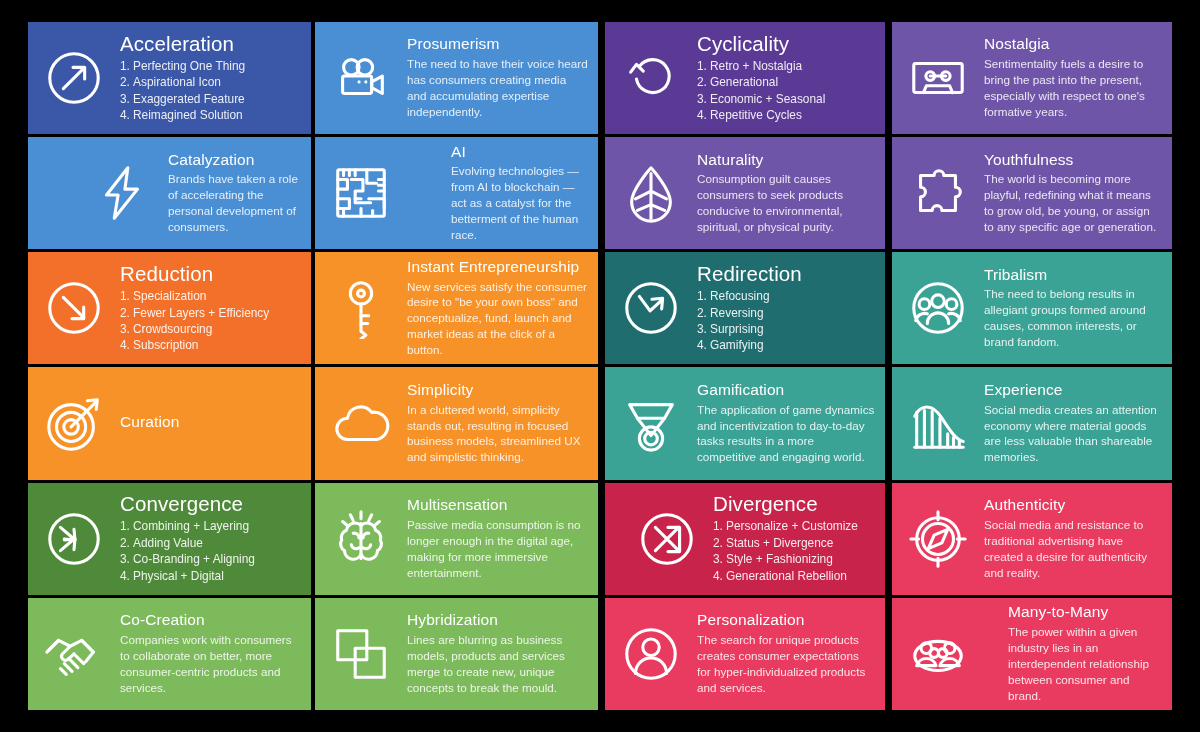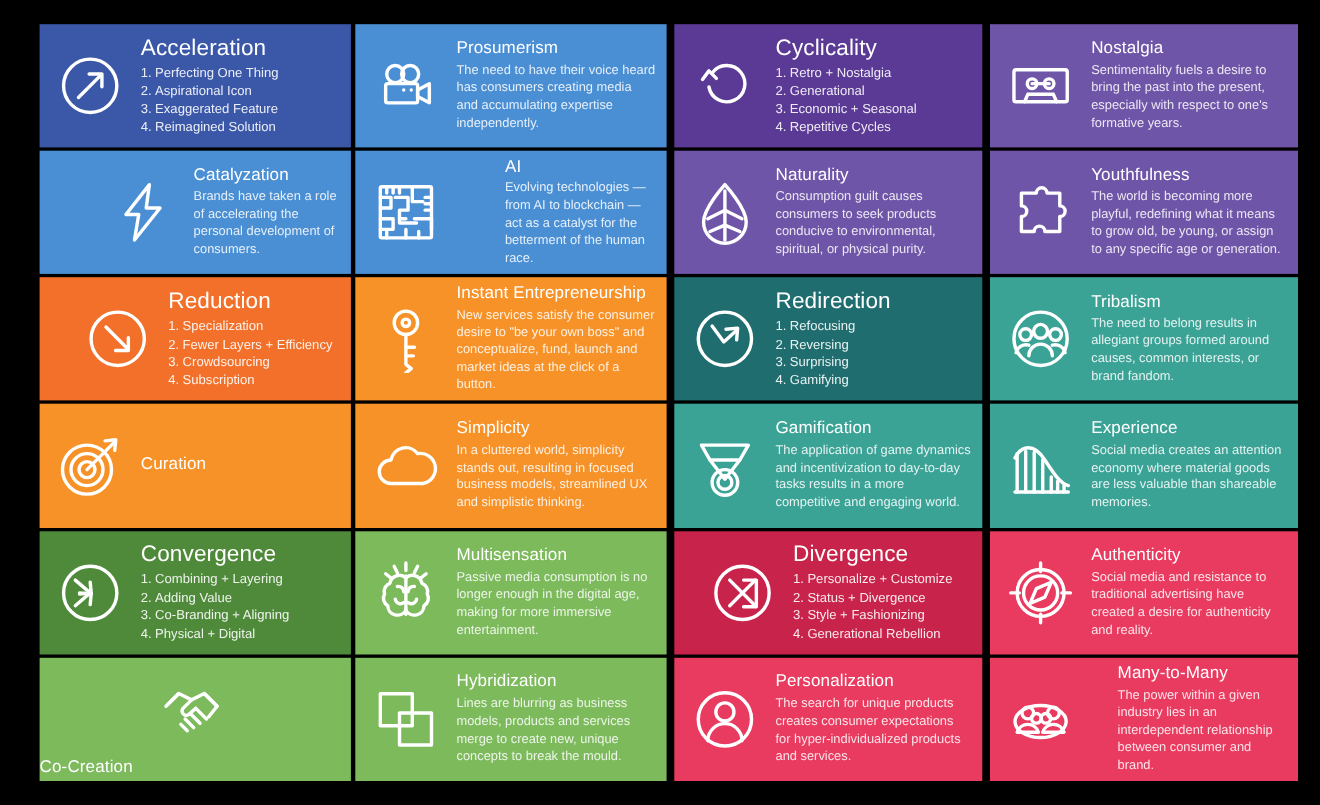--- a/index.html
+++ b/index.html
@@ -1,18 +1,18 @@
 <!DOCTYPE html>
 <html><head>
 <meta charset="utf-8">
 <style>
   html,body{margin:0;padding:0;background:#000;}
   body{width:1200px;height:732px;overflow:hidden;font-family:"Liberation Sans",sans-serif;}
   .grid{
-    position:absolute;left:36px;top:22px;width:1137px;height:688px;
+    position:absolute;left:28px;top:22px;width:1137px;height:688px;
     display:grid;
     grid-template-columns:283px 283px 283px 283px;
     grid-template-rows:repeat(6,1fr);
     gap:3px 4px;
   }
   .grid .cell:nth-child(4n+3){margin-left:3px;}
   .grid .cell:nth-child(4n+4){margin-left:3px;justify-content:space-between;}
   .cell{
     display:flex;align-items:center;
     padding:0;overflow:hidden;position:relative;
@@ -159,21 +159,21 @@
       <div class="icon-wrap">
         <svg width="62" height="62" viewBox="0 0 64 64">
           <path d="M14 14 h14 a5 5 0 1 1 10 0 h12 v12 a5 5 0 1 1 0 10 v14 h-14 a5 5 0 1 0 -10 0 h-12 v-14 a5 5 0 1 0 0 -10 Z" fill="none" stroke="#fff" stroke-width="3.2" stroke-linecap="round" stroke-linejoin="round"></path>
         </svg>
       </div>
       <div class="txt">
         <div class="title t-sm">Youthfulness</div>
         <p class="desc">The world is becoming more playful, redefining what it means to grow old, be young, or assign to any specific age or generation.</p>
       </div>
     </div>
-    <div class="cell" style="background: rgb(242, 112, 42); padding-left: 25px;">
+    <div class="cell" style="background: rgb(242, 112, 42);">
       <div class="icon-wrap">
         <svg width="62" height="62" viewBox="0 0 64 64">
           <circle cx="32" cy="32" r="25" fill="none" stroke="#fff" stroke-width="3.2" stroke-linecap="round" stroke-linejoin="round"></circle>
           <path d="M21 21 L42 42" fill="none" stroke="#fff" stroke-width="3.2" stroke-linecap="round" stroke-linejoin="round"></path>
           <path d="M42 31 L42 43 L30 43" fill="none" stroke="#fff" stroke-width="3.2" stroke-linecap="round" stroke-linejoin="round"></path>
         </svg>
       </div>
       <div class="txt">
         <div class="title t-big">Reduction</div>
         <ol class="nums">
@@ -345,21 +345,21 @@
           <circle cx="32" cy="32" r="16" fill="none" stroke="#fff" stroke-width="3.2" stroke-linecap="round" stroke-linejoin="round"></circle>
           <path d="M42 22 L36 36 L22 42 L28 28 Z" fill="none" stroke="#fff" stroke-width="3.2" stroke-linecap="round" stroke-linejoin="round"></path>
           <path d="M32 4 L32 12 M32 52 L32 60 M4 32 L12 32 M52 32 L60 32" fill="none" stroke="#fff" stroke-width="3.2" stroke-linecap="round" stroke-linejoin="round"></path>
         </svg>
       </div>
       <div class="txt">
         <div class="title t-sm">Authenticity</div>
         <p class="desc">Social media and resistance to traditional advertising have created a desire for authenticity and reality.</p>
       </div>
     </div>
-    <div class="cell" style="background: rgb(124, 186, 92); flex-direction: column;">
+    <div class="cell" style="background: rgb(124, 186, 92);">
       <div class="icon-wrap">
         <svg width="62" height="62" viewBox="0 0 64 64">
           <path d="M4 30 L16 18 L28 24 L40 18 L52 30" fill="none" stroke="#fff" stroke-width="3.2" stroke-linecap="round" stroke-linejoin="round"></path>
           <path d="M28 24 L20 32 a4 4 0 0 0 5 6 L32 32" fill="none" stroke="#fff" stroke-width="3.2" stroke-linecap="round" stroke-linejoin="round"></path>
           <path d="M32 32 L42 42 M27 37 L36 46 M22 42 L30 50 M18 47 L24 53" fill="none" stroke="#fff" stroke-width="3.2" stroke-linecap="round" stroke-linejoin="round"></path>
           <path d="M40 18 L52 30 L44 40" fill="none" stroke="#fff" stroke-width="3.2" stroke-linecap="round" stroke-linejoin="round"></path>
           <path d="M16 18 L6 28" fill="none" stroke="#fff" stroke-width="3.2" stroke-linecap="round" stroke-linejoin="round"></path>
         </svg>
       </div>
       <div class="txt">

